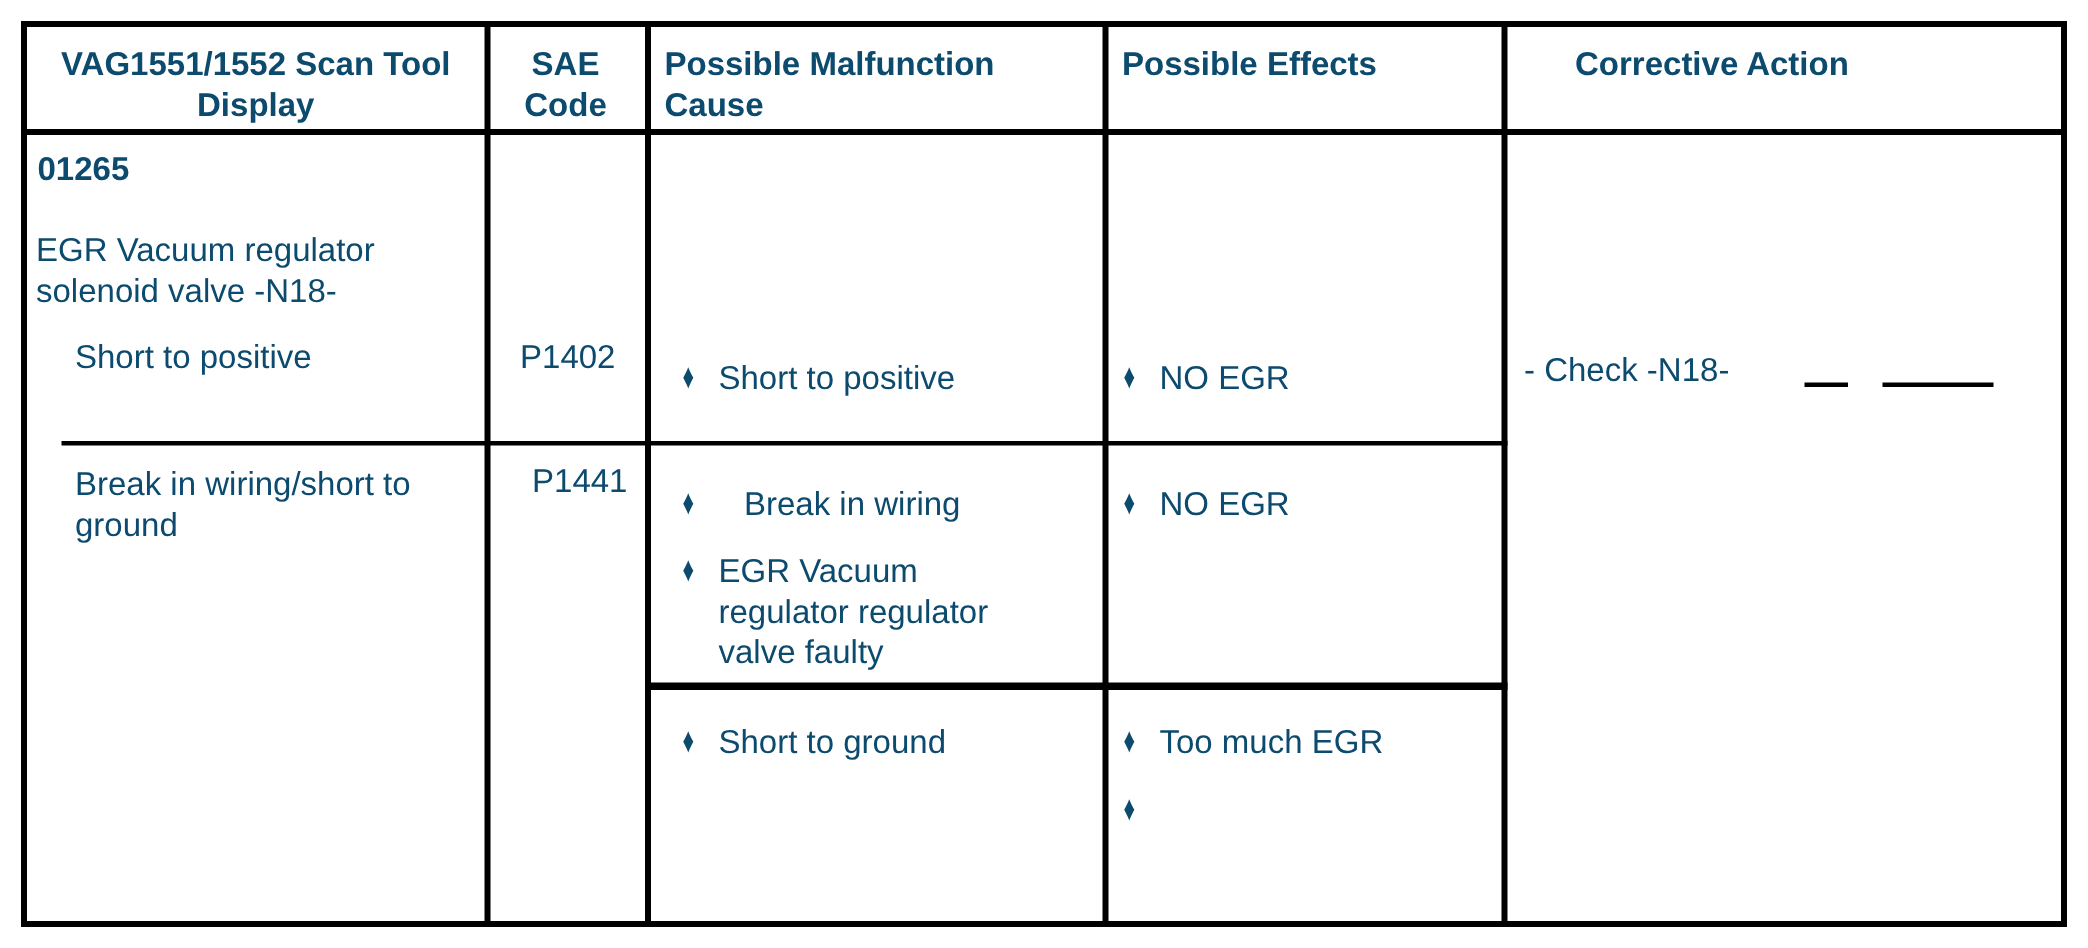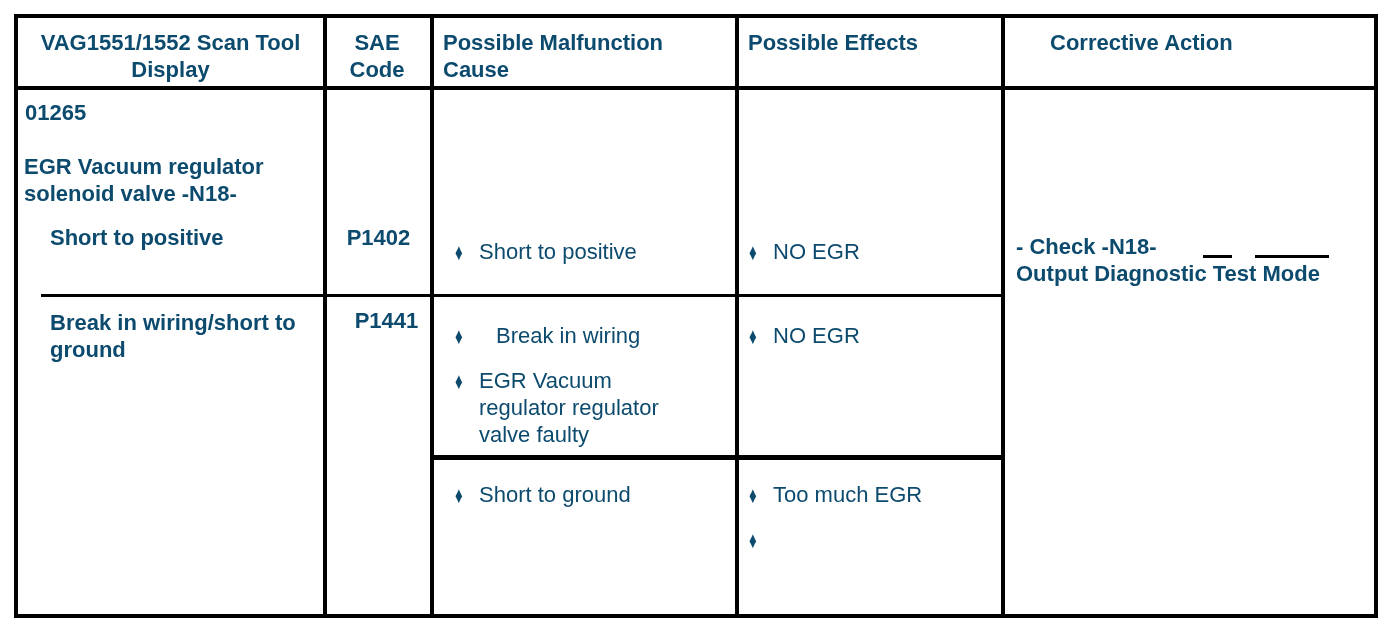--- a/index.html
+++ b/index.html
@@ -18,21 +18,20 @@
     position: absolute;
     left: 14px; top: 14px; width: 1364px; height: 604px;
     border: 4px solid #000000;
     box-sizing: border-box;
   }
   .txt {
     position: absolute;
     font-size: 22px;
     line-height: 27px;
     white-space: normal;
-    font-weight: bold;
   }
   .bold { font-weight: bold; }
   .center { text-align: center; }
   .bullet-item {
     position: absolute;
     display: flex;
     align-items: flex-start;
     font-size: 22px;
     line-height: 27px;
   }
@@ -105,15 +104,14 @@
     <span class="bullet-glyph"><span>♦</span></span>
     <span class="bullet-text" style="width:160px;">Too much EGR</span>
   </div>
   <div class="bullet-item" style="left:749px; top:526px; width:200px;">
     <span class="bullet-glyph"><span>♦</span></span>
   </div>
 
   <div class="txt" style="left:1016px; top:233px; width:350px; white-space:nowrap;">- Check -N18-</div>
   <div class="line" style="left:1203px; top:255px; width:29px; height:3px;"></div>
   <div class="line" style="left:1255px; top:255px; width:74px; height:3px;"></div>
-  <div class="txt" style="left:1016px; top:260px; width:350px; white-space:nowrap;">Output Diagnostic Test Mode</div>
 
 </div>
 
 </body></html>

